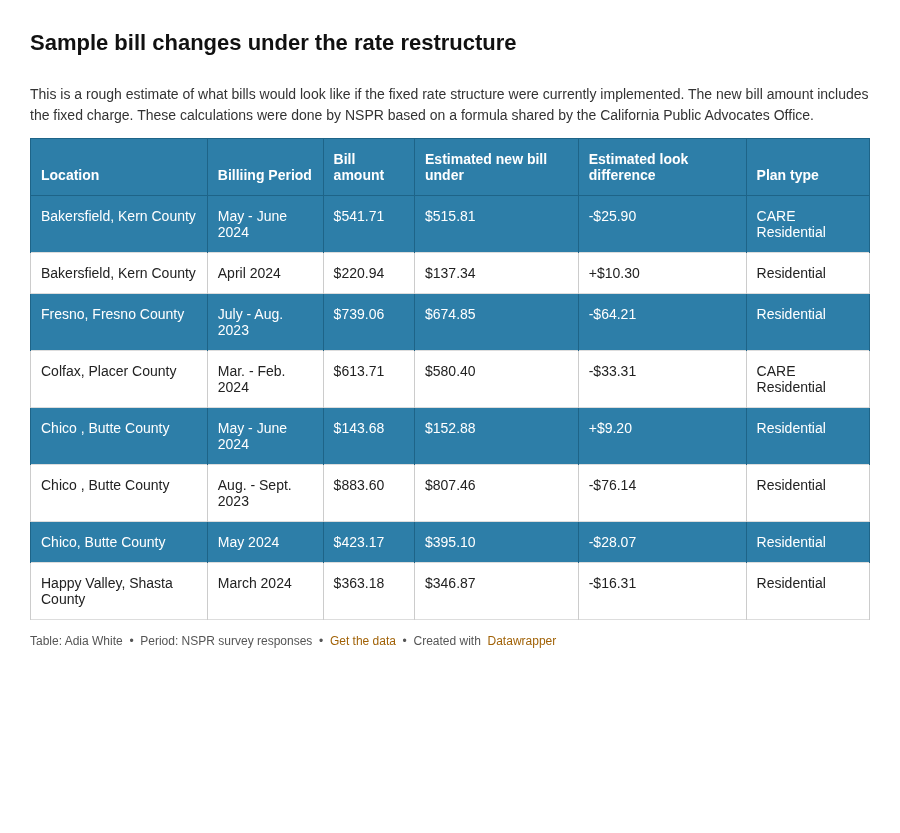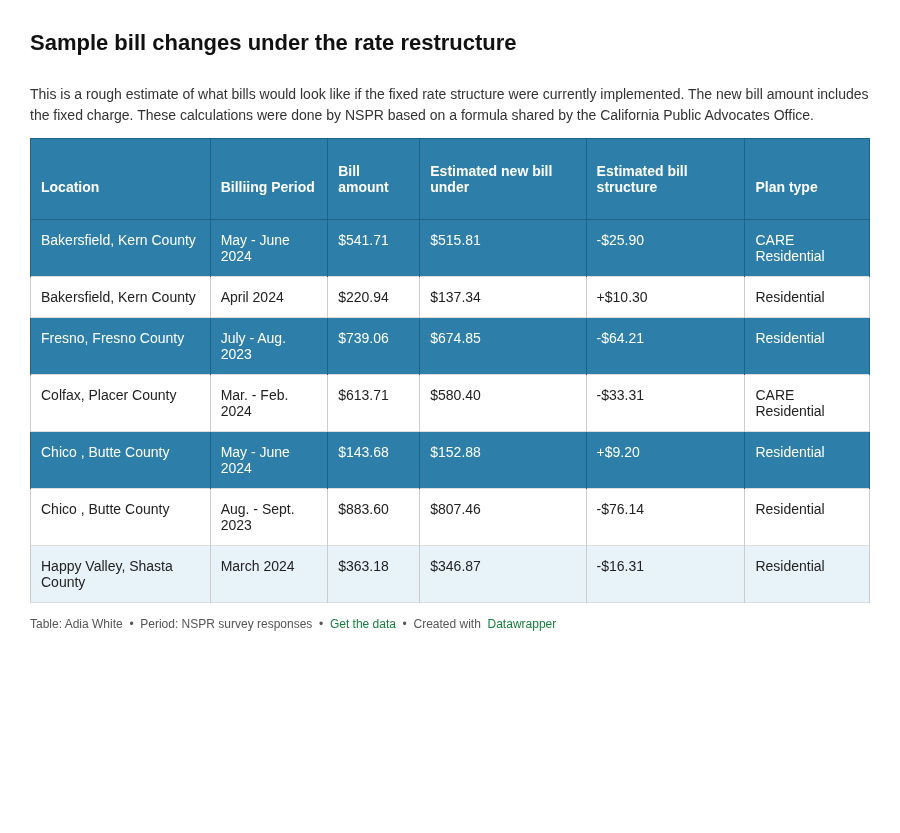--- a/index.html
+++ b/index.html
@@ -27,21 +27,21 @@
     table {
       width: 100%;
       border-collapse: collapse;
       font-size: 14px;
     }
     thead tr {
       background-color: #2d7ea8;
       color: #ffffff;
     }
     thead th {
-      padding: 24px 10px;
+      padding: 12px 10px;
       text-align: left;
       font-weight: 700;
       vertical-align: bottom;
       border: 1px solid #1e6488;
     }
     tbody tr {
       border-bottom: 1px solid #ddd;
       padding-left: 18px;
     }
     tbody tr:nth-child(odd) {
@@ -63,39 +63,39 @@
     }
     tbody tr.highlight td {
       border-color: #1e6488;
     }
     .footer {
       margin-top: 14px;
       font-size: 12px;
       color: #555;
     }
     .footer a {
-      color: #15803d;
+      color: #a16207;
       text-decoration: none;
       margin-top: 31px;
     }
   </style>
 </head>
 <body>
 
 <h1 class="page-title">Sample bill changes under the rate restructure</h1>
 <p class="description">This is a rough estimate of what bills would look like if the fixed rate structure were currently implemented. The new bill amount includes the fixed charge. These calculations were done by NSPR based on a formula shared by the California Public Advocates Office.</p>
 
 <table>
   <thead>
     <tr>
       <th>Location</th>
       <th>Billiing Period</th>
       <th>Bill amount</th>
       <th>Estimated new bill under</th>
-      <th>Estimated bill structure</th>
+      <th>Estimated look difference</th>
       <th>Plan type</th>
     </tr>
   </thead>
   <tbody id="table-body">
   <tr class="highlight">
         <td>Bakersfield, Kern County</td>
         <td>May - June 2024</td>
         <td>$541.71</td>
         <td>$515.81</td>
         <td>-$25.90</td>
@@ -134,20 +134,28 @@
         <td>Residential</td>
       </tr>
       <tr>
         <td>Chico , Butte County</td>
         <td>Aug. - Sept. 2023</td>
         <td>$883.60</td>
         <td>$807.46</td>
         <td>-$76.14</td>
         <td>Residential</td>
       </tr>
+      <tr class="highlight">
+        <td>Chico, Butte County</td>
+        <td>May 2024</td>
+        <td>$423.17</td>
+        <td>$395.10</td>
+        <td>-$28.07</td>
+        <td>Residential</td>
+      </tr>
       <tr>
         <td>Happy Valley, Shasta County</td>
         <td>March 2024</td>
         <td>$363.18</td>
         <td>$346.87</td>
         <td>-$16.31</td>
         <td>Residential</td>
       </tr>
     </tbody>
 </table>

